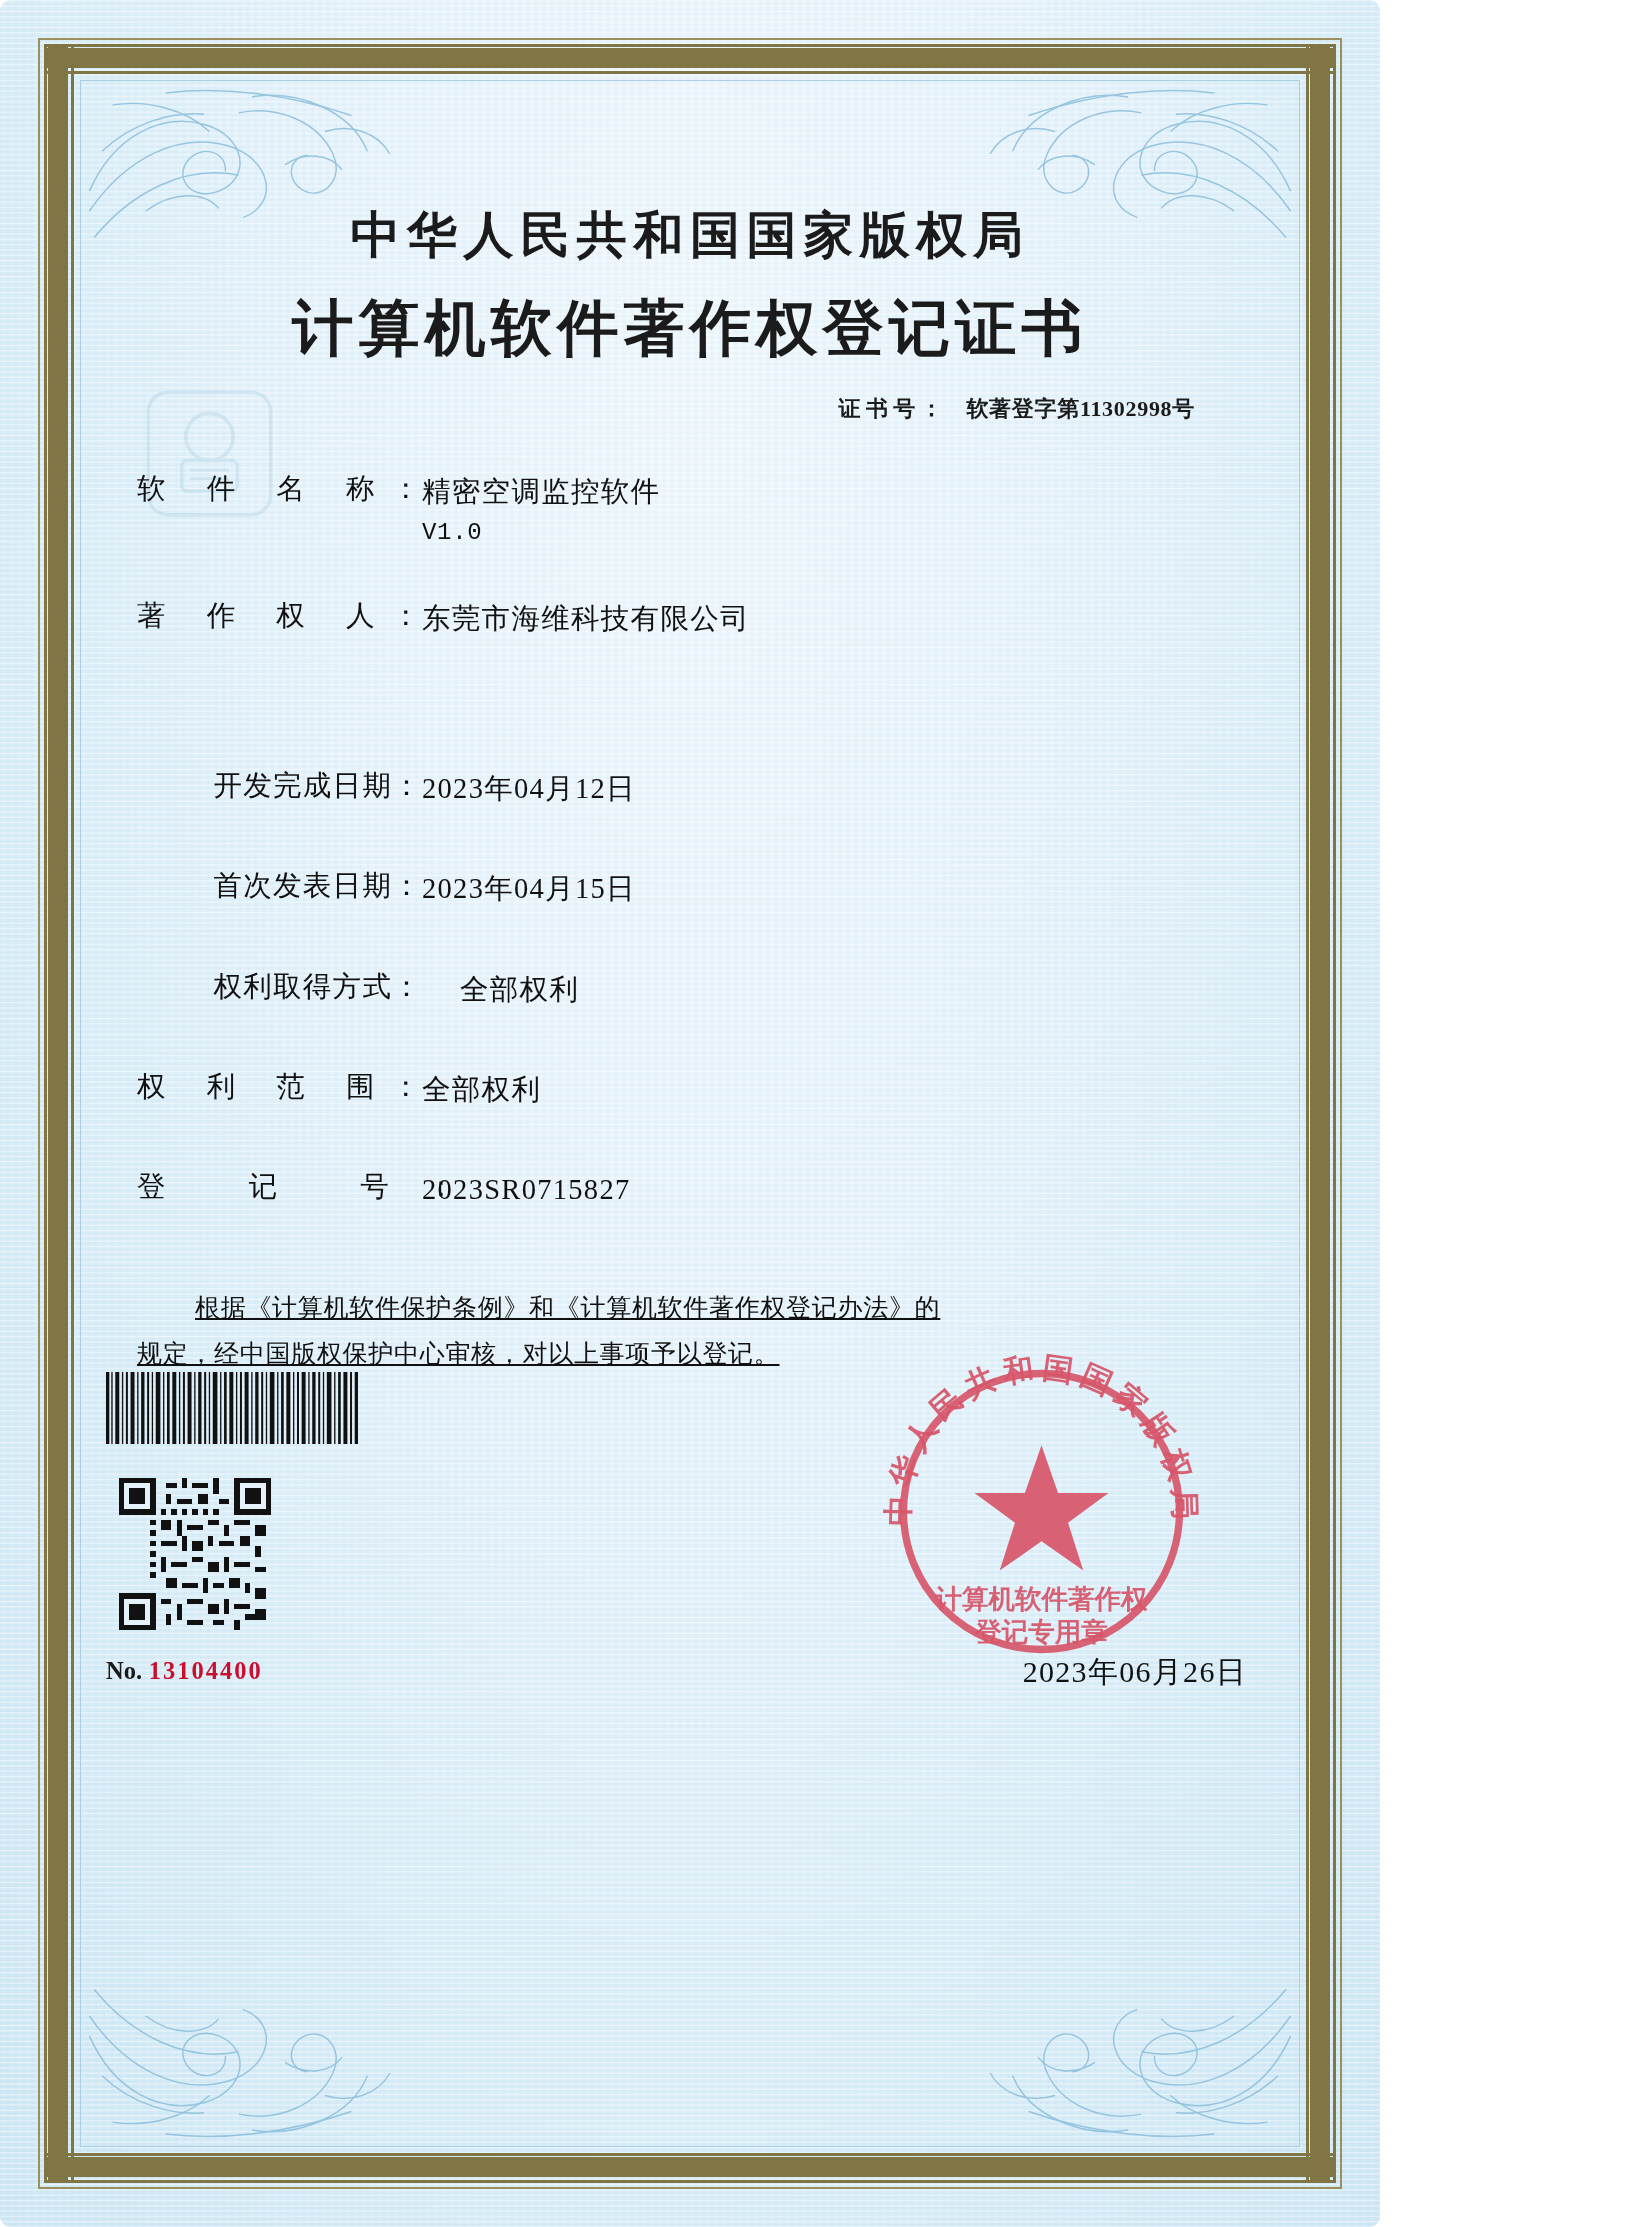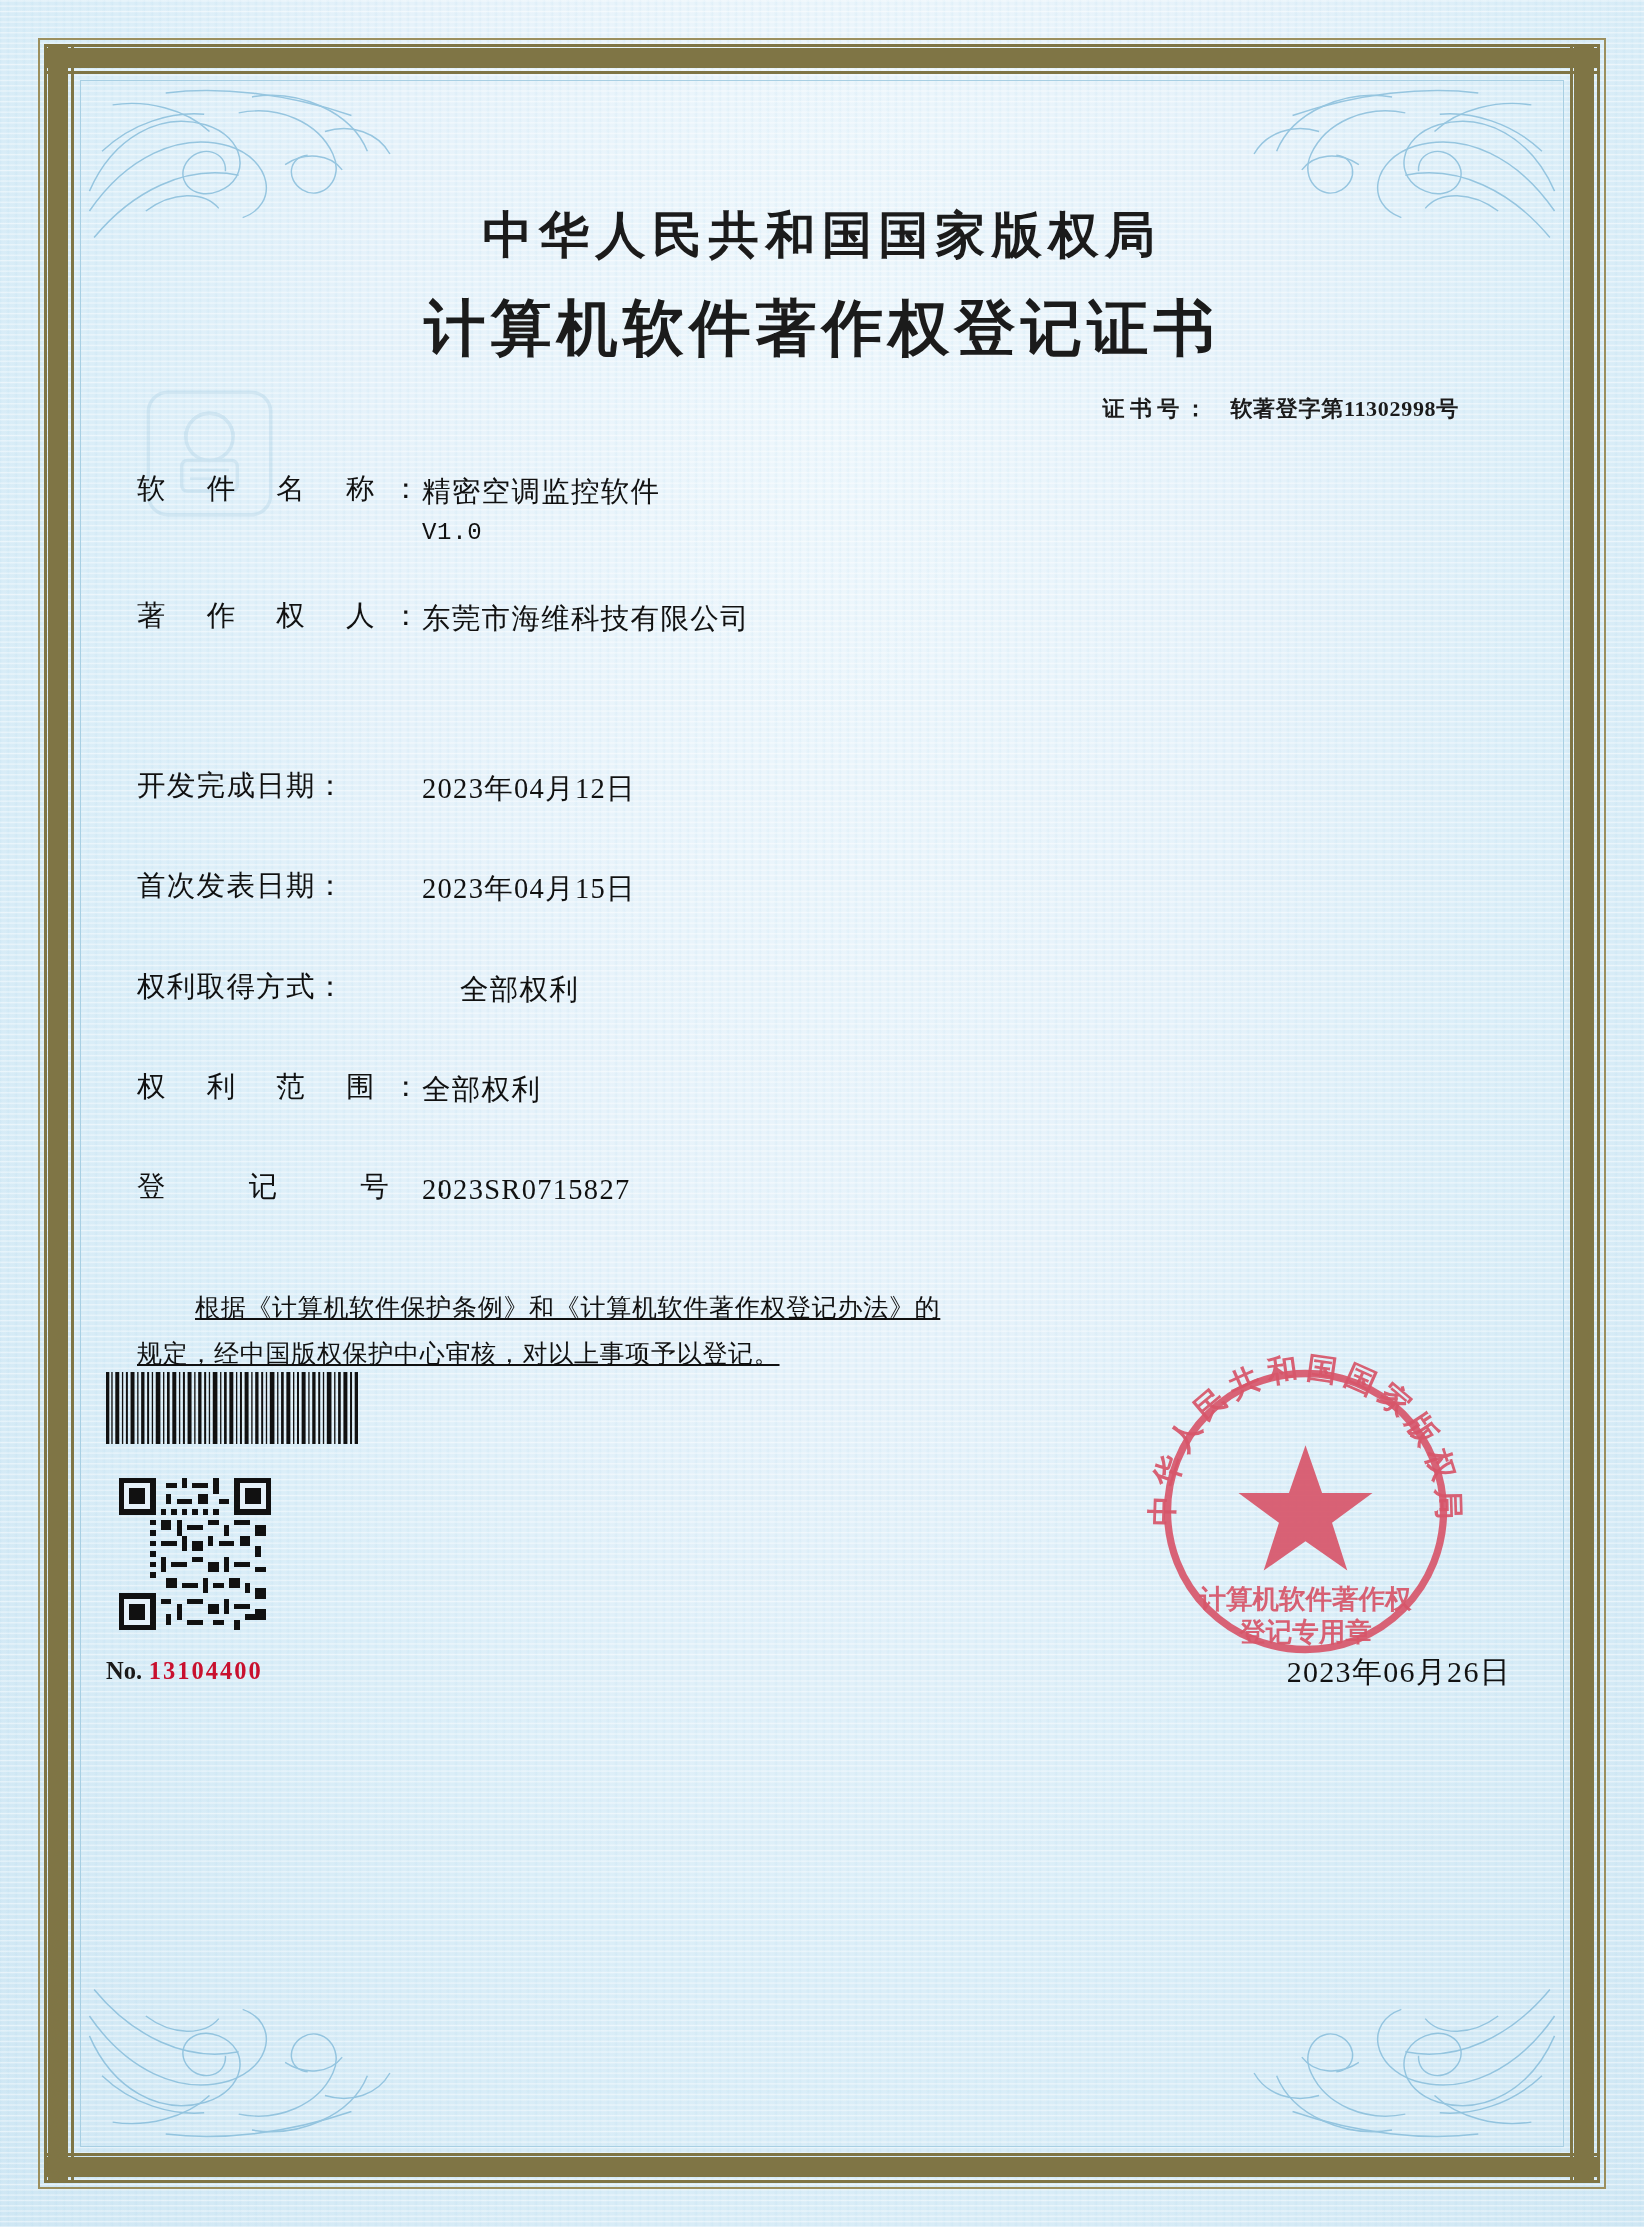--- a/index.html
+++ b/index.html
@@ -10,25 +10,26 @@
   body {
     width: 1644px;
     height: 2227px;
     font-family: "Liberation Serif", "DejaVu Serif", serif;
     -webkit-font-smoothing: antialiased;
   }
 
   
   .page {
     position: relative;
-    width: 1644px;
+    width: 1380px;
     height: 2227px;
     background:
       radial-gradient(ellipse at 50% 18%, #eef7fc 0%, #e6f2fa 38%, #dbeef8 62%, #cfe7f4 100%);
     overflow: hidden;
+    border-radius: 11px;
   }
 
   
   .page::before {
     content: "";
     position: absolute;
     inset: 0;
     background:
       repeating-linear-gradient(0deg, rgba(255,255,255,0.55) 0px, rgba(255,255,255,0.0) 1.3px, rgba(255,255,255,0.0) 4px, rgba(255,255,255,0.45) 5.3px),
       repeating-linear-gradient(90deg, rgba(173,214,236,0.18) 0px, rgba(173,214,236,0.0) 2px, rgba(173,214,236,0.0) 6px, rgba(173,214,236,0.14) 8px);
@@ -185,21 +186,21 @@
   }
   .f-label {
     width: 285px;
     flex: none;
     font-size: 28.5px;
     color: #111;
     font-weight: 500;
     white-space: nowrap;
   }
   .f-label.sp4 { letter-spacing: 17px; }
-  .f-label.sp0 { letter-spacing: 1.3px; }
+  .f-label.sp0 { letter-spacing: 1.3px; text-align: right; }
   .f-label.sp5 { letter-spacing: 38px; }
   .f-value {
     font-size: 28.5px;
     color: #111;
     letter-spacing: 1.3px;
     line-height: 1.55;
   }
   .f-value.mono {
     font-family: "Liberation Mono", "DejaVu Sans Mono", monospace;
     font-size: 24px;

